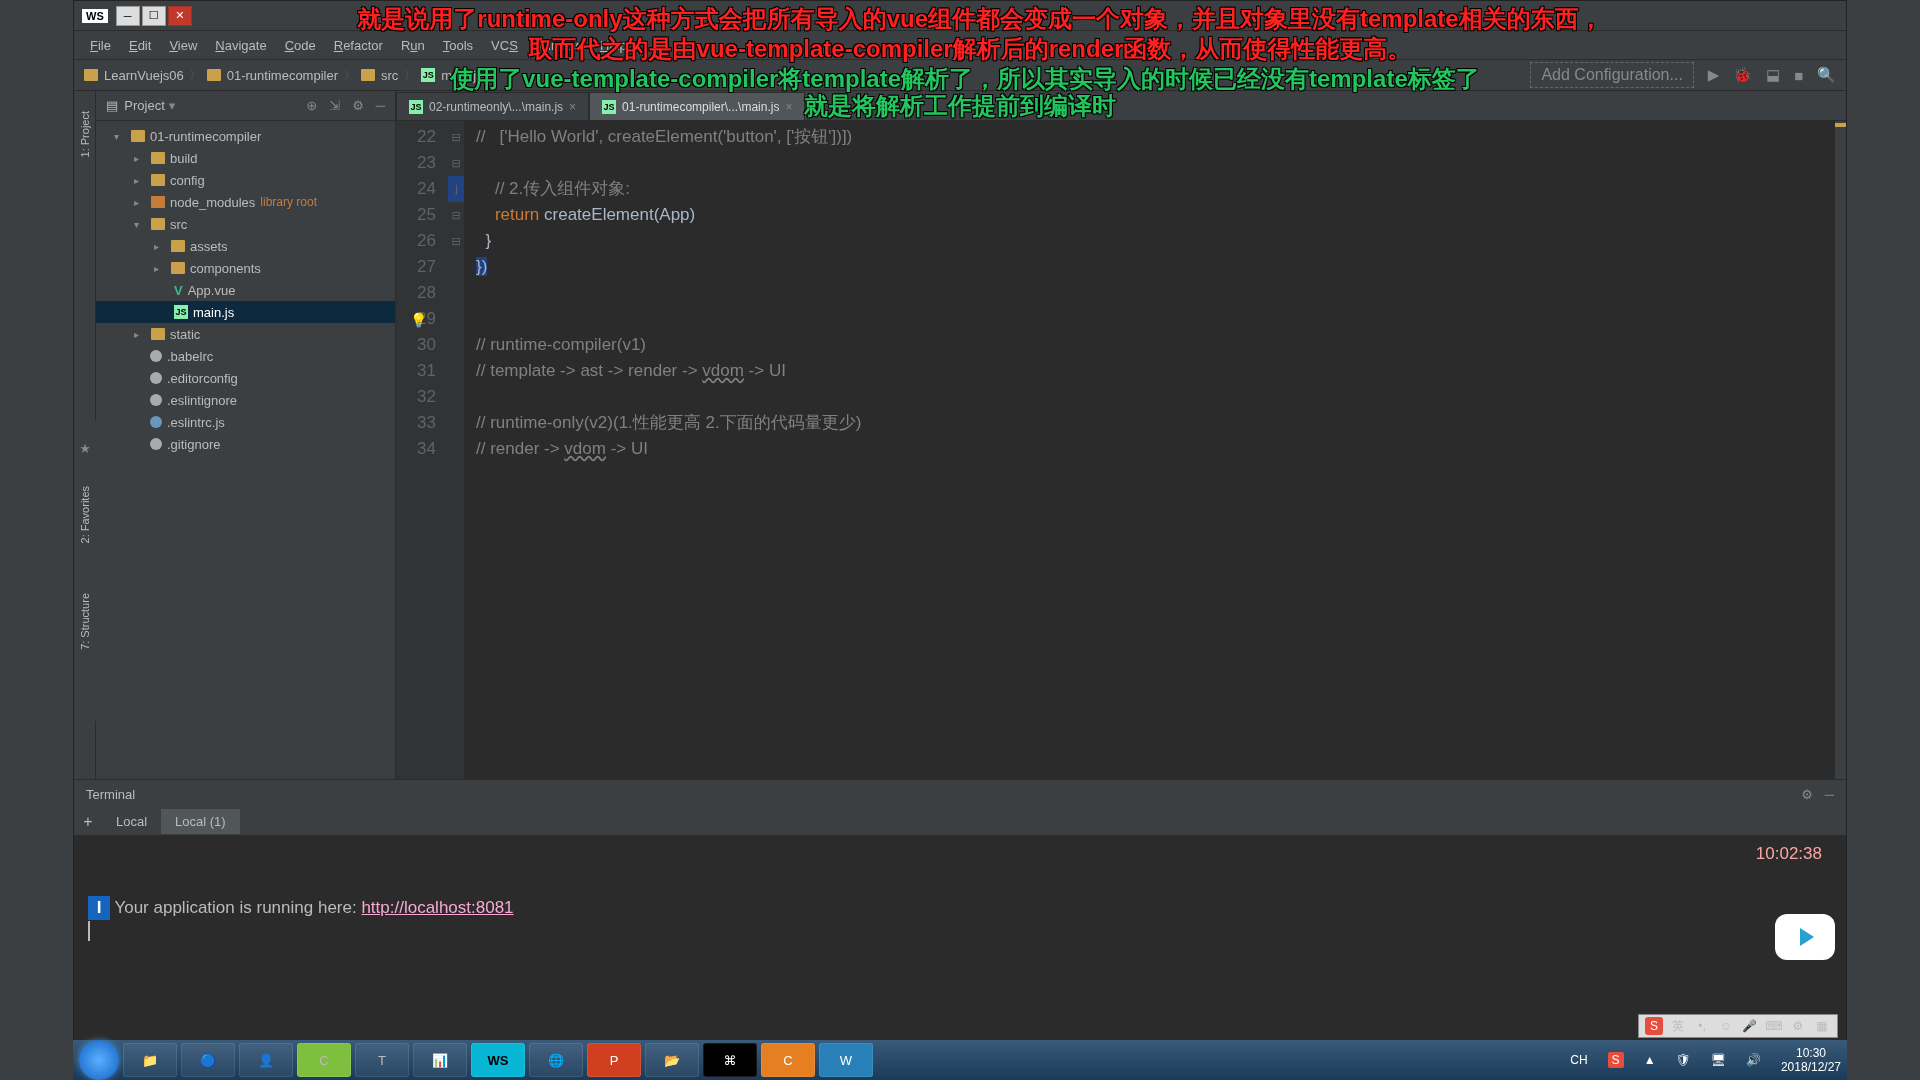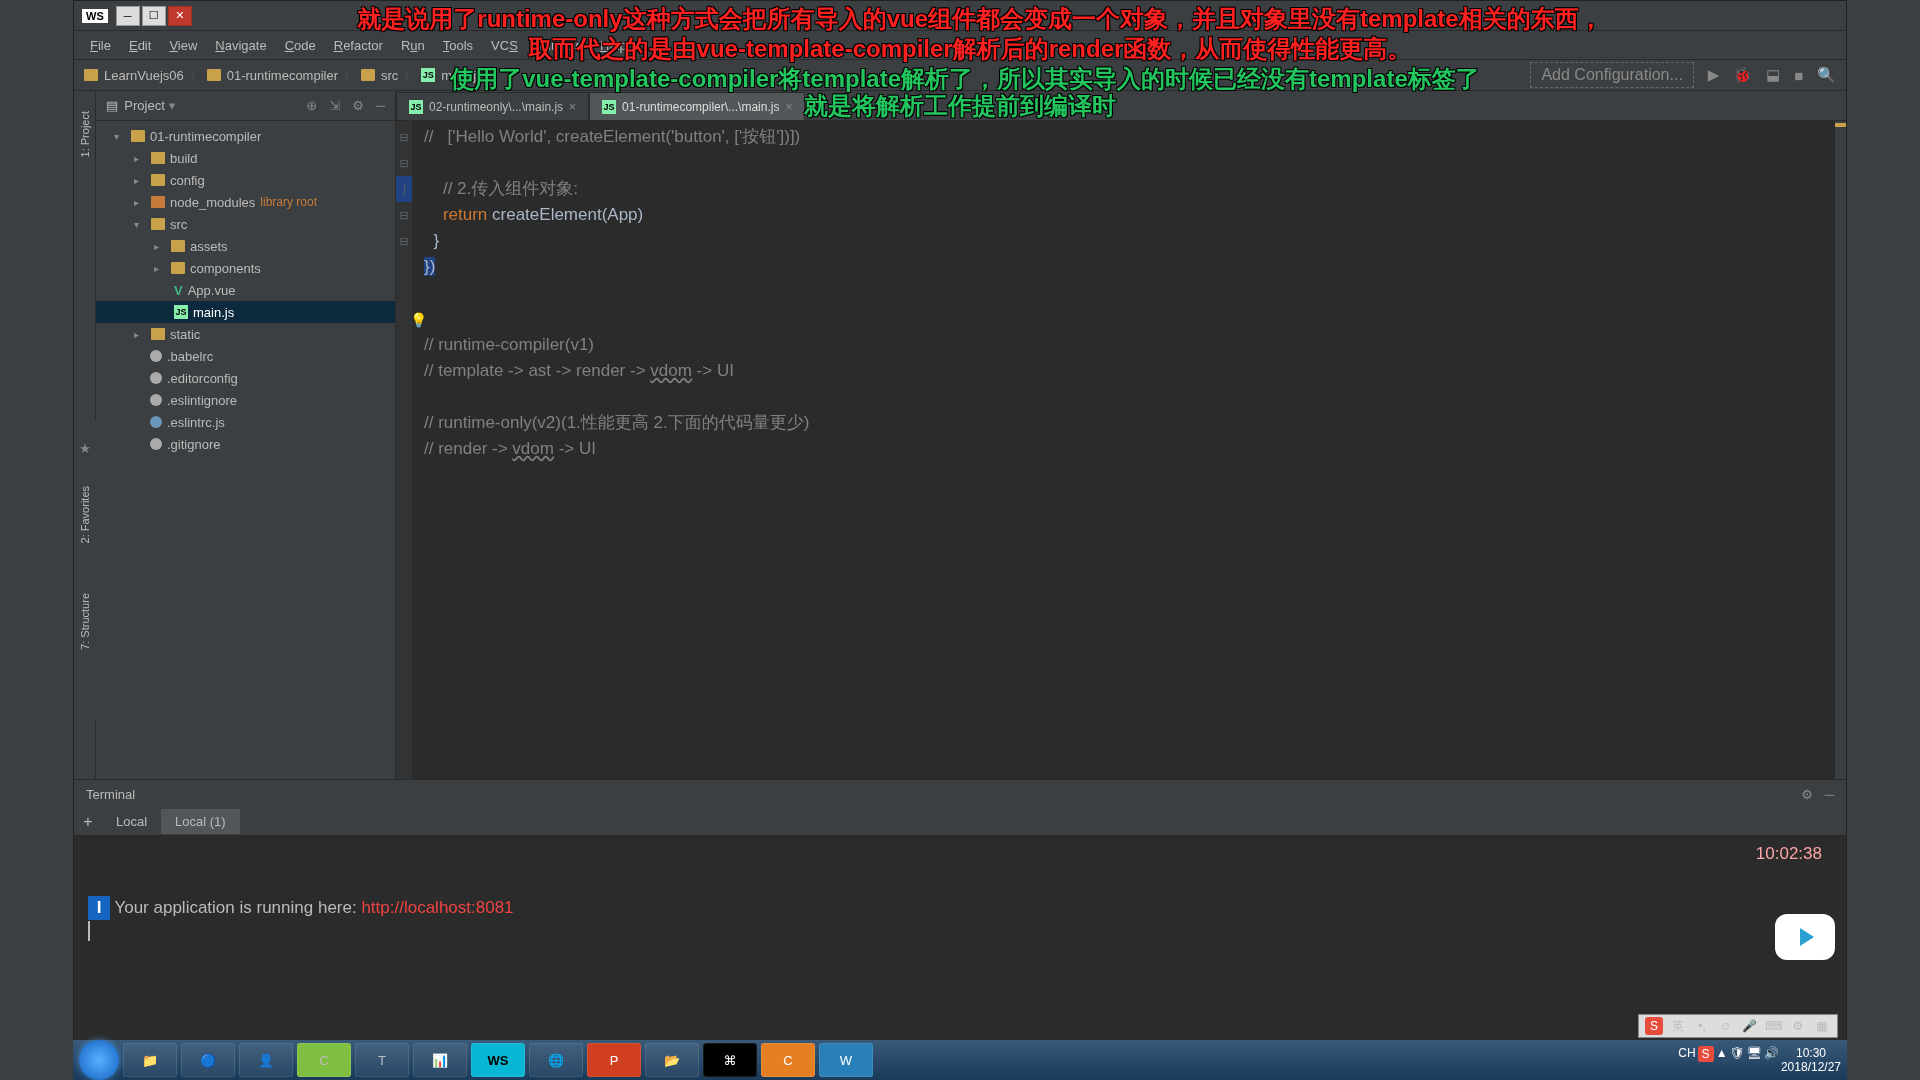--- a/index.html
+++ b/index.html
@@ -55,32 +55,32 @@
 .term-hdr-icons{margin-left:auto;display:flex;gap:12px;color:#888}
 .term-tabs{height:28px;display:flex;align-items:center;background:#3c3f41;border-bottom:1px solid #2b2b2b}
 .term-plus{width:28px;text-align:center;color:#bbb;font-size:16px}
 .term-close{width:28px;text-align:center;color:#bbb}
 .term-tab{padding:5px 14px;font-size:13px}
 .term-tab.active{background:#515658}
 .term-body{height:230px;background:#2b2b2b;font-family:Consolas,Monaco,monospace;font-size:17px;padding:8px 14px;color:#bbb;position:relative}
 .done-badge{background:#2e7d32;color:#dff5e1;padding:2px 10px;font-weight:bold;display:inline-block}
 .info-badge{background:#1565c0;color:#fff;padding:2px 8px;font-weight:bold;display:inline-block;width:22px;text-align:center}
 .term-time{position:absolute;right:24px;top:8px;color:#fca5a5}
-.term-link{color:#ef4444;}
+.term-link{color:#f9a8d4;text-decoration:underline}
 .footer-bar{height:28px;display:flex;align-items:center;padding:0 10px;background:#3c3f41;border-top:1px solid #2b2b2b;gap:18px;font-size:12px}
 .footer-btn{display:flex;align-items:center;gap:5px;color:#bbb}
 .event-log{margin-left:auto;display:flex;align-items:center;gap:6px}
 .green-dot{width:14px;height:14px;background:#2e7d32;color:#fff;border-radius:2px;font-size:10px;display:flex;align-items:center;justify-content:center}
 .overlay-text{position:absolute;font-weight:bold;font-size:24px;text-align:center;pointer-events:none;text-shadow:1px 1px 0 #000,-1px -1px 0 #000,1px -1px 0 #000,-1px 1px 0 #000;z-index:100;font-family:"Microsoft YaHei",sans-serif}
 .ov-red{color:#ff2020}
 .ov-orange{color:#22c55e}
 .taskbar{position:absolute;bottom:0;left:73px;right:73px;height:40px;background:linear-gradient(#3a5a7a,#1a3a5a);display:flex;align-items:center;padding:0 6px;gap:4px}
 .tb-btn{width:54px;height:34px;background:rgba(255,255,255,.06);border:1px solid rgba(255,255,255,.1);border-radius:3px;display:flex;align-items:center;justify-content:center}
 .start-orb{width:40px;height:40px;border-radius:50%;background:radial-gradient(#5ab0ff,#1060c0);box-shadow:0 0 6px rgba(90,176,255,.6)}
-.tray{margin-left:auto;display:flex;align-items:flex-start;gap:2px;color:#fff;font-size:12px}
+.tray{margin-left:auto;display:flex;align-items:center;gap:20px;color:#fff;font-size:12px}
 .clock{text-align:center;line-height:14px;font-size:12px}
 .watermark{position:absolute;right:85px;bottom:120px;width:60px;height:46px;background:#fff;border-radius:12px;display:flex;align-items:center;justify-content:center;z-index:50}
 .watermark::before{content:"";width:0;height:0;border-left:14px solid #2aa0d0;border-top:9px solid transparent;border-bottom:9px solid transparent;margin-left:4px}
 .cursor-blink{border-left:2px solid #bbb;height:20px;display:inline-block;vertical-align:middle}
 .ime-bar{position:absolute;right:82px;bottom:42px;height:24px;display:flex;align-items:center;gap:6px;background:#ddd;padding:2px 6px;border:1px solid #888;z-index:40}
 .ime-ico{width:18px;height:18px;display:flex;align-items:center;justify-content:center;font-size:12px}
 </style>
 </head>
 <body>
 
@@ -229,20 +229,35 @@
             <span>02-runtimeonly\...\main.js</span>
             <span style="color:#888">×</span>
           </div>
         <div class="tab active">
             <span class="js-ico">JS</span>
             <span>01-runtimecompiler\...\main.js</span>
             <span style="color:#888">×</span>
           </div>
       </div>
       <div class="editor">
+        <div class="gutter">
+          <div>22</div>
+            <div>23</div>
+            <div>24</div>
+          <div>25</div>
+            <div>26</div>
+            <div>27</div>
+          <div>28</div>
+            <div>29</div>
+            <div>30</div>
+          <div>31</div>
+            <div>32</div>
+            <div>33</div>
+          <div>34</div>
+        </div>
         <div class="fold">
           <div>⊟</div>
             <div></div>
             <div></div>
             <div></div>
             <div>⊟</div>
             <div style="background:#214283">⌋</div>
           <div></div>
             <div></div>
             <div>⊟</div>

